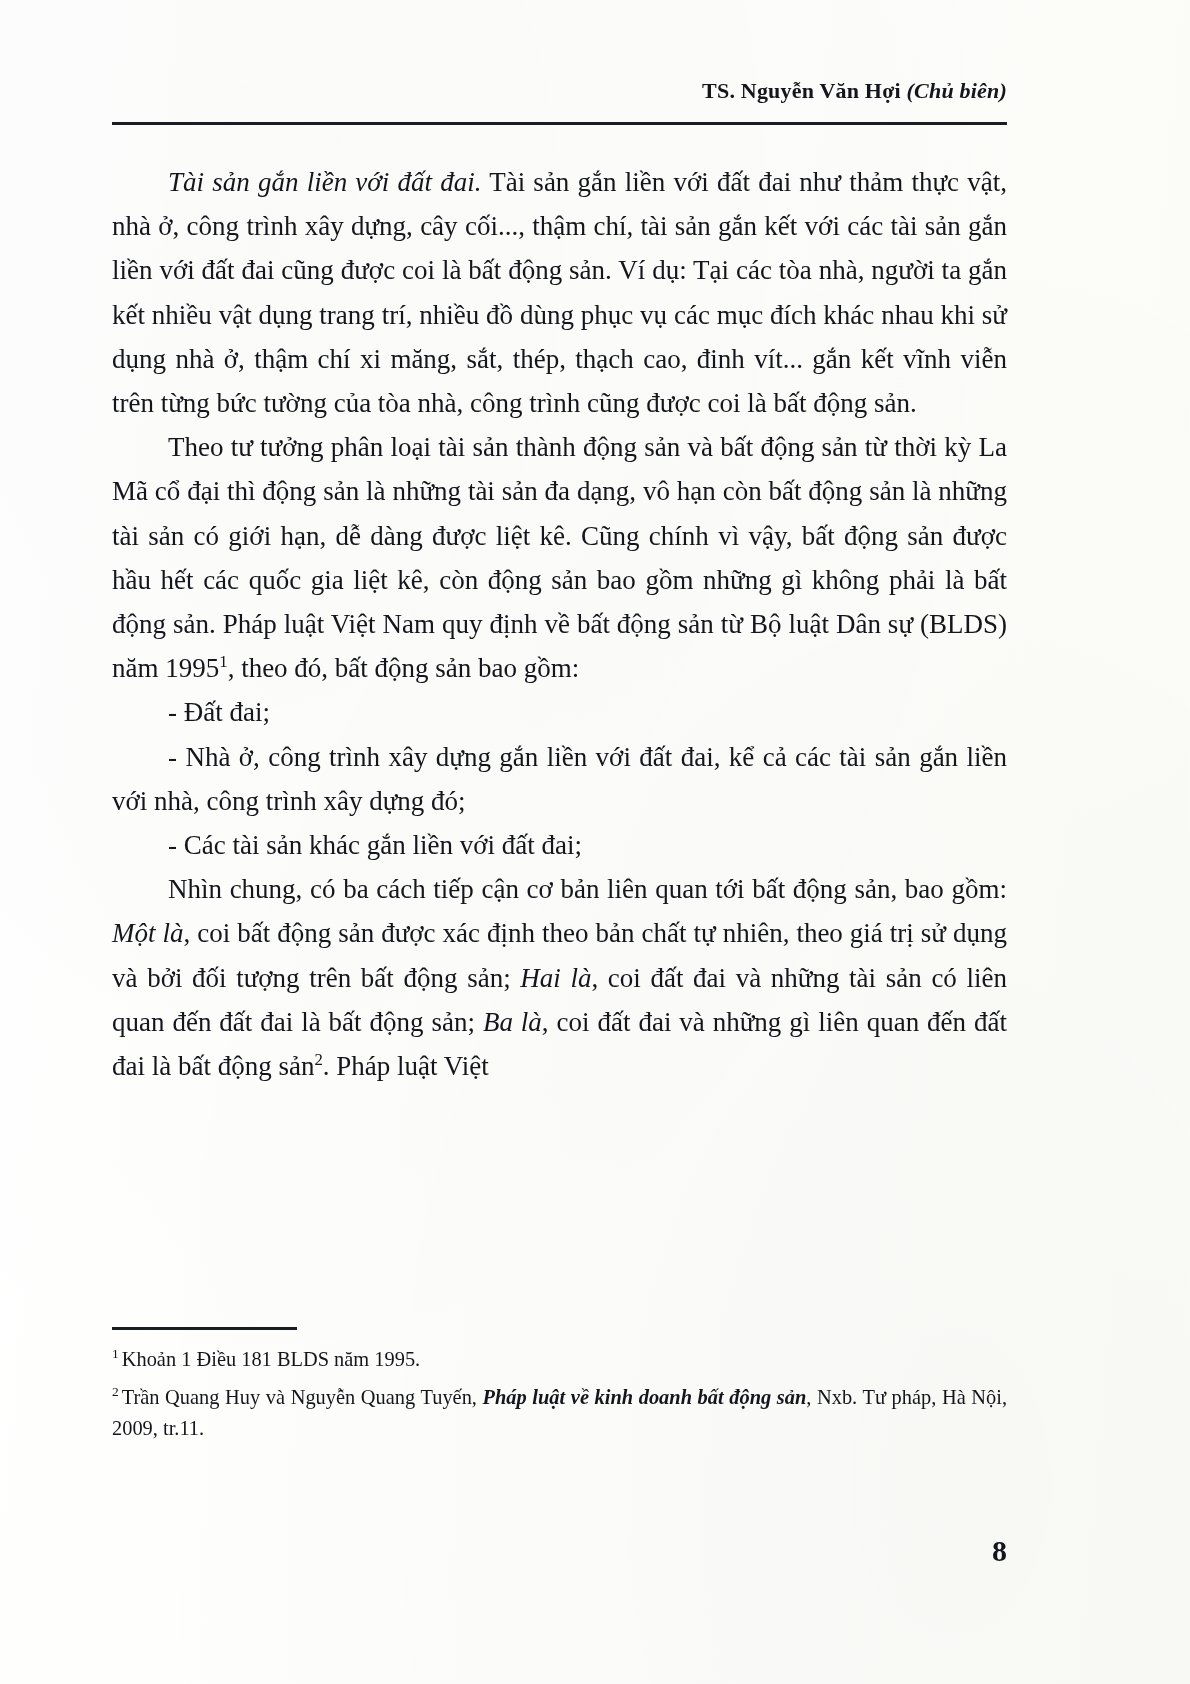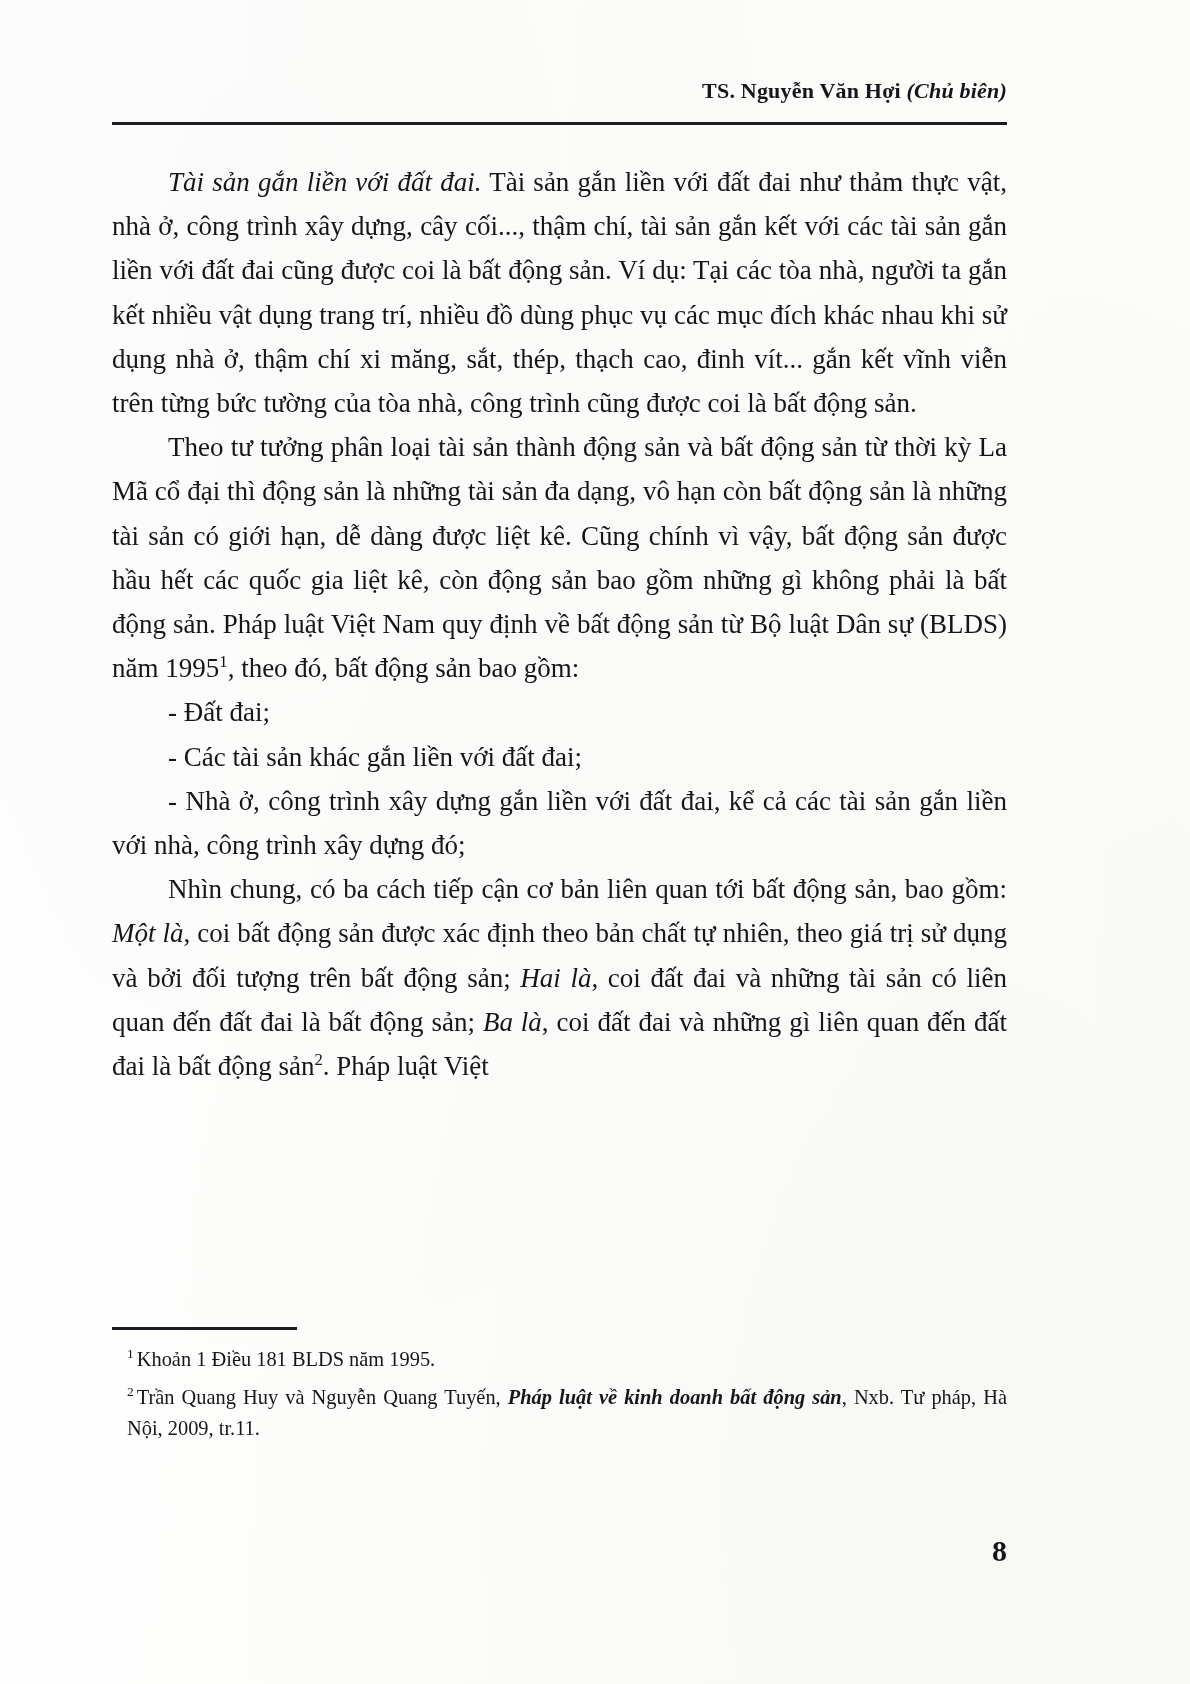--- a/index.html
+++ b/index.html
@@ -107,21 +107,21 @@
     height: 3px;
     background: #1b1d24;
     margin-bottom: 14px;
   }
   .footnotes {
     font-size: 20.4px;
     line-height: 31px;
     text-align: justify;
   }
   .footnotes .fn-item {
-    margin: 0 0 7px 15px;
+    margin: 0 0 7px 0;
   }
   .footnotes .fn-marker {
     font-size: 0.66em;
     vertical-align: super;
     line-height: 0;
     margin-right: 3px;
   }
   .footnotes .fn-title {
     font-style: italic;
     font-weight: bold;
@@ -155,22 +155,22 @@
       <p>
         <span class="lead">Tài sản gắn liền với đất đai.</span><span> Tài sản gắn liền với đất đai như thảm thực vật, nhà ở, công trình xây dựng, cây cối..., thậm chí, tài sản gắn kết với các tài sản gắn liền với đất đai cũng được coi là bất động sản. Ví dụ: Tại các tòa nhà, người ta gắn kết nhiều vật dụng trang trí, nhiều đồ dùng phục vụ các mục đích khác nhau khi sử dụng nhà ở, thậm chí xi măng, sắt, thép, thạch cao, đinh vít... gắn kết vĩnh viễn trên từng bức tường của tòa nhà, công trình cũng được coi là bất động sản.</span>
       </p>
 
 
       <p>
         <span>Theo tư tưởng phân loại tài sản thành động sản và bất động sản từ thời kỳ La Mã cổ đại thì động sản là những tài sản đa dạng, vô hạn còn bất động sản là những tài sản có giới hạn, dễ dàng được liệt kê. Cũng chính vì vậy, bất động sản được hầu hết các quốc gia liệt kê, còn động sản bao gồm những gì không phải là bất động sản. Pháp luật Việt Nam quy định về bất động sản từ Bộ luật Dân sự (BLDS) năm 1995</span><sup class="fn">1</sup><span>, theo đó, bất động sản bao gồm:</span>
       </p>
 
       <p class="listitem">- Đất đai;</p>
+      <p class="listitem">- Nhà ở, công trình xây dựng gắn liền với đất đai, kể cả các tài sản gắn liền với nhà, công trình xây dựng đó;</p>
       <p class="listitem">- Các tài sản khác gắn liền với đất đai;</p>
-      <p class="listitem">- Nhà ở, công trình xây dựng gắn liền với đất đai, kể cả các tài sản gắn liền với nhà, công trình xây dựng đó;</p>
 
       <p>
         <span class="seg-host"><span>Nhìn chung, có ba cách tiếp cận cơ bản liên quan tới bất động sản, bao gồm: </span><span class="em">Một là</span><span>, coi bất động sản được xác định theo bản chất tự nhiên, theo giá trị sử dụng và bởi đối tượng trên bất động sản; </span><span class="em">Hai là</span><span>, coi đất đai và những tài sản có liên quan đến đất đai là bất động sản; </span><span class="em">Ba là</span><span>, coi đất đai và những gì liên quan đến đất đai là bất động sản</span><sup class="fn">2</sup><span>. Pháp luật Việt</span></span>
       </p>
 
     </div>
 
     <div class="footnote-zone">
       <div class="fn-rule"></div>
       <div class="footnotes">

